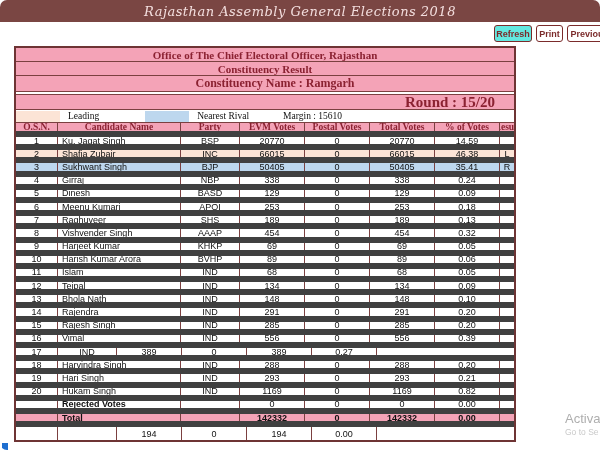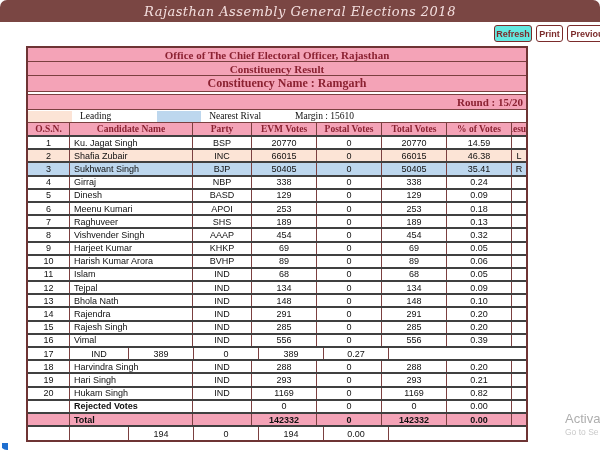--- a/index.html
+++ b/index.html
@@ -17,40 +17,40 @@
   .btn { position:absolute; top:25px; height:17px; border:1px solid #7b2b2b; border-radius:3px;
          background:#fff; color:#7b2b2b; font-size:9px; font-weight:bold;
          font-family:"Liberation Sans", sans-serif; display:flex; align-items:center;
          justify-content:center; cursor:pointer; padding:0 5px; }
   .btn.refresh { left:494px; width:38px; background:#63e8e0; }
   .btn.print   { left:536px; width:27px; }
   .btn.previous{ left:567px; width:45px; }
 
   
   .tbl { position:absolute; left:14px; top:46px; width:502px; border:2px solid #6e3434;
-         background:#fff;margin-left:12px; }
+         background:#fff; }
   .band { width:100%; background:#f4a3b7; border-bottom:1px solid #7b4040;
           display:flex; align-items:center; justify-content:center;
           font-family:"Liberation Serif", serif; font-weight:bold; color:#8b2232; }
   .band.b1 { height:14px; font-size:11px; }
   .band.b2 { height:14px; font-size:11px; }
   .band.b3 { height:16px; font-size:12px;padding-left:20px; }
   .sep    { height:3px; background:#fff; border-bottom:1px solid #7b4040; }
-  .band.round { height:15px; font-size:11px; justify-content:flex-end; padding-right:3px; }
+  .band.round { height:15px; font-size:15px; justify-content:flex-end; padding-right:19px; }
 
   .legendrow { height:13px; background:#fff; border-bottom:1px solid #7b4040;
                display:flex; align-items:center; font-family:"Liberation Serif", serif;
                font-size:9.5px; color:#111; }
   .swatch { height:11px; }
   .sw-lead { width:44px; margin:0; }
   .sw-rival{ width:44px; margin-left:46px; }
   .leg-label { margin-left:8px; }
   .leg-margin { margin-left:34px; }
 
-  .trow { display:flex; width:100%; border-bottom:2px solid #404040; background:#fff; }
+  .trow { display:flex; width:100%; border-bottom:6px solid #404040; background:#fff; }
   .trow:last-child { border-bottom:none; }
   .hrow { height:14px; background:#f4a3b7; }
   .hrow .cell { font-family:"Liberation Serif", serif; font-weight:bold; font-size:9.5px;
                 color:#8b2232; }
   .drow { height:13.2px; }
   .cell { display:flex; align-items:center; justify-content:center; font-size:9px;
           color:#111; border-right:1px solid #7b4040; overflow:hidden; white-space:nowrap; }
   .cell:last-child { border-right:none; }
   .cell.left { justify-content:flex-start; padding-left:4px; }
   .c0{width:42px;flex:none}.c1{width:123px;flex:none}.c2{width:59px;flex:none}

